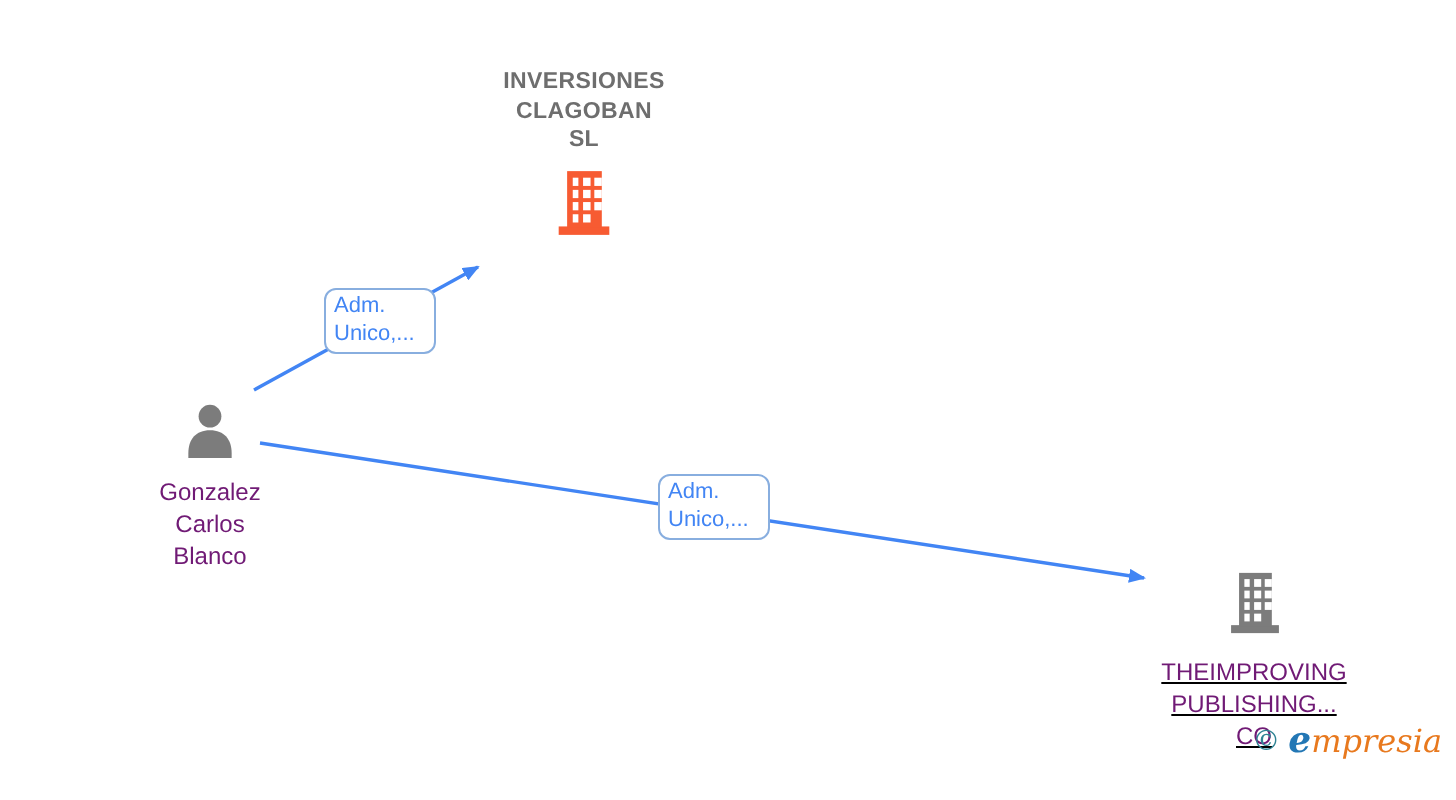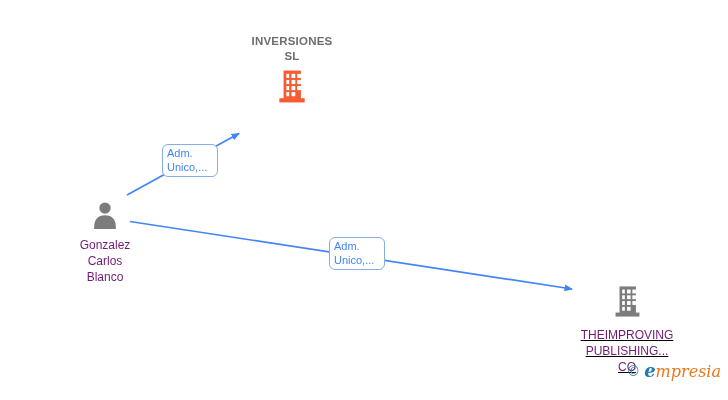--- a/index.html
+++ b/index.html
@@ -92,20 +92,21 @@
       <marker id="arrow" markerWidth="9" markerHeight="7" refX="7.5" refY="3.5" orient="auto" markerUnits="userSpaceOnUse">
         <path d="M0,0 L8.5,3.5 L0,7 Z" fill="#4285f4"></path>
       </marker>
     </defs>
     <line x1="127" y1="195" x2="239" y2="133.5" stroke="#4285f4" stroke-width="1.7" marker-end="url(#arrow)"></line>
     <line x1="130" y1="221.5" x2="572" y2="289" stroke="#4285f4" stroke-width="1.7" marker-end="url(#arrow)"></line>
   </svg>
 
   <div class="node company-top">
     <div class="node-title">INVERSIONES</div>
+    <div class="node-title">CLAGOBAN</div>
     <div class="node-title">SL</div>
     <span class="icon-wrap">
       <svg width="30" height="33" viewBox="0 0 32 35">
         <g fill="#f75b32">
           <rect x="2.5" y="30" width="27" height="4.5"></rect>
           <rect x="7" y="0.5" width="18.5" height="30"></rect>
         </g>
         <g fill="#ffffff">
           <rect x="10" y="4" width="3" height="4.4"></rect>
           <rect x="15.5" y="4" width="4" height="4.4"></rect>

